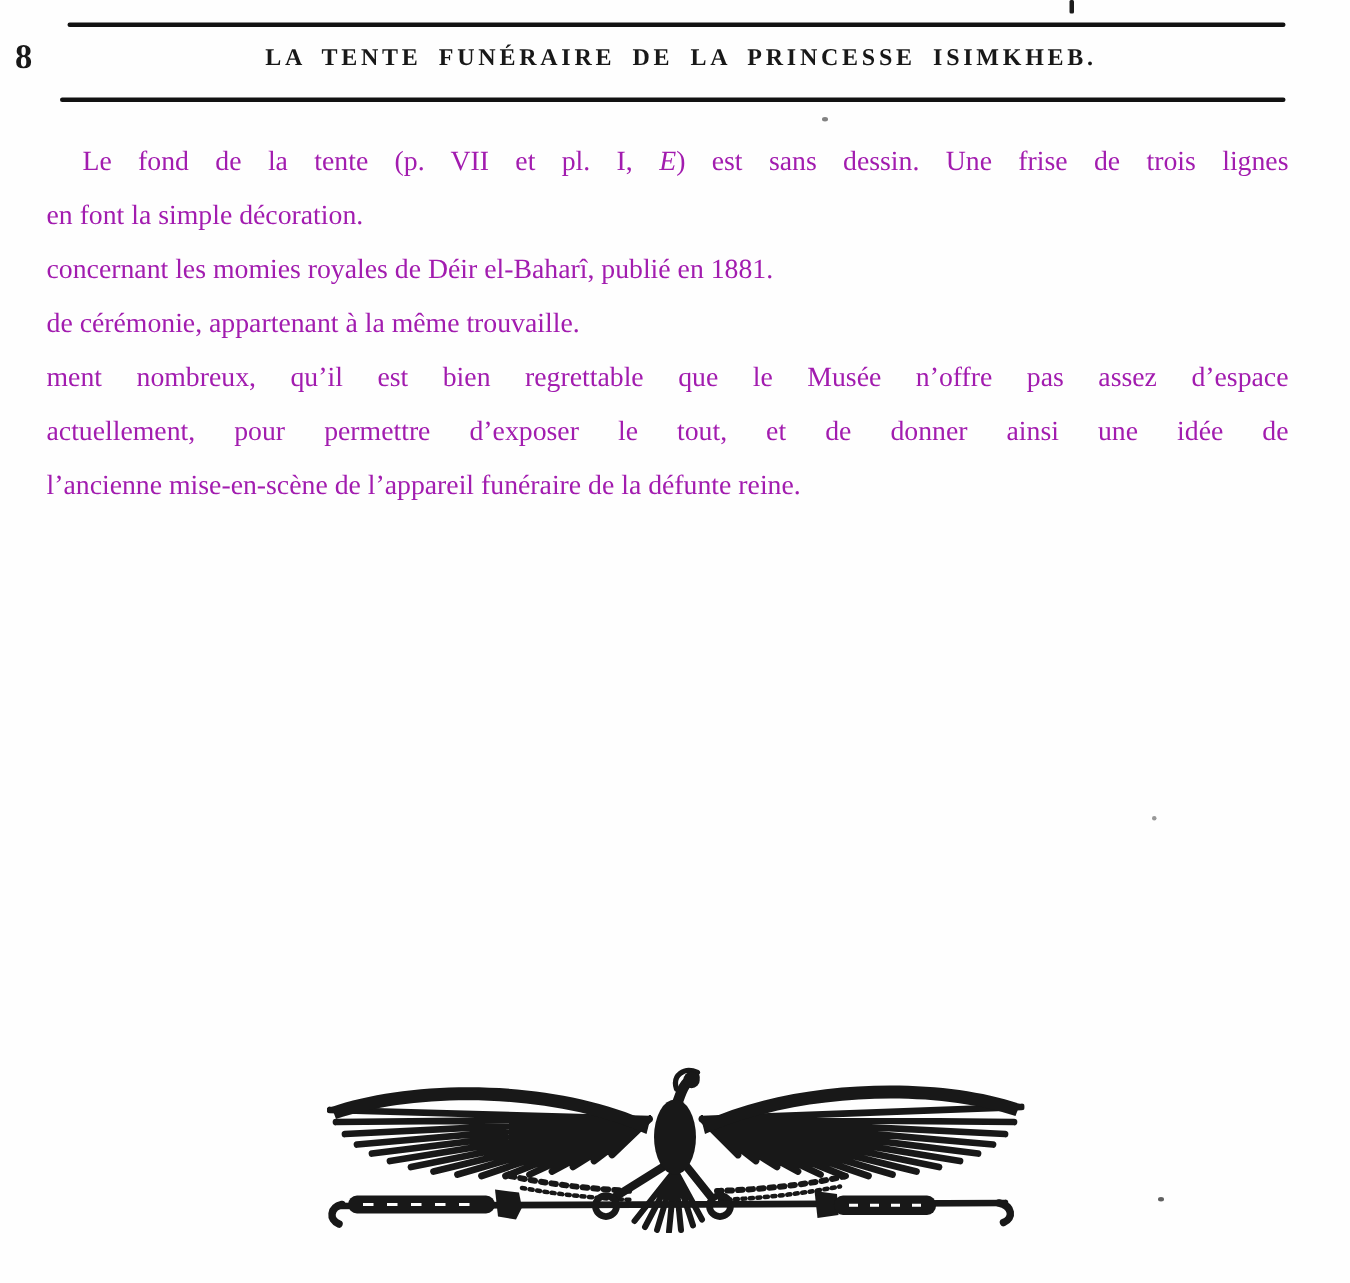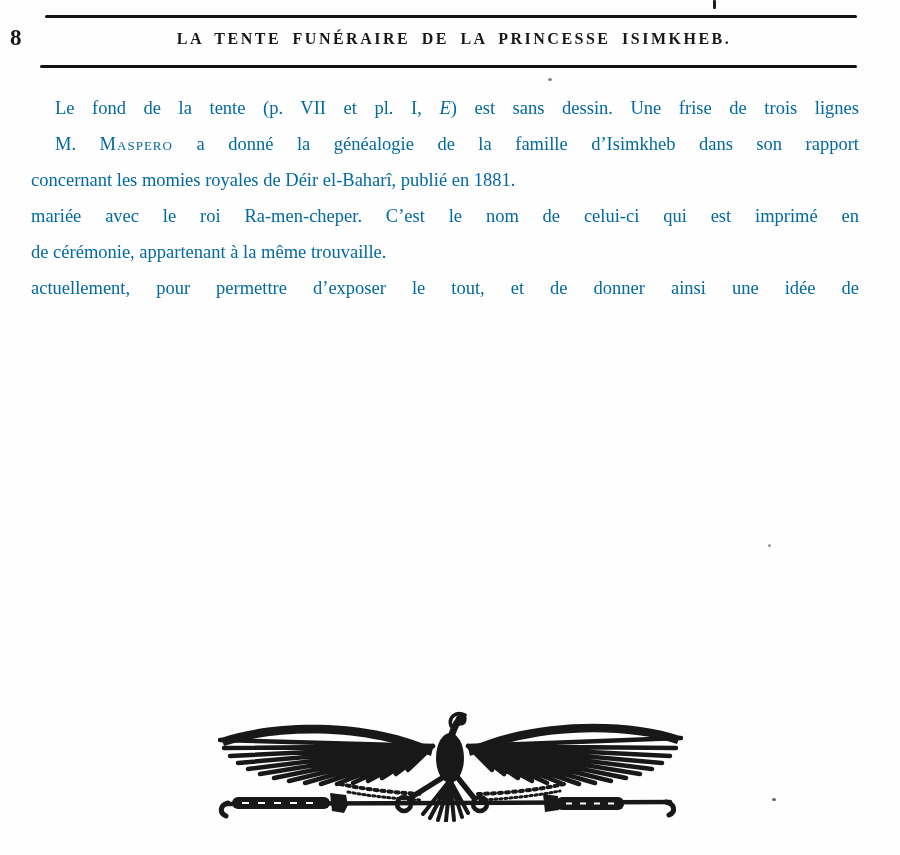--- a/index.html
+++ b/index.html
@@ -17,21 +17,21 @@
     font-size:23px; font-weight:bold; letter-spacing:1px;
   }
   .running-title {
     position:absolute; left:60px; right:52px; top:30px;
     text-align:center; font-size:16px; font-weight:bold;
     letter-spacing:2.5px; word-spacing:5px; white-space:nowrap;
   }
   
   .text-block {
     position:absolute; left:31px; top:90px; width:828px;
-    font-size:18.5px; color:#0369a1;
+    font-size:18.5px; color:#a21caf;
   }
   .line {
     height:36px; line-height:36px;
     text-align:justify; text-align-last:justify;
     white-space:normal; overflow:visible;
   }
   .line.indent { text-indent:24px; }
   .line.last   { text-align-last:left; }
   .italic      { font-style:italic; }
   .smallcaps   { font-variant:small-caps; letter-spacing:1px; }
@@ -51,34 +51,35 @@
 
   <div class="rule rule-top"></div>
   <div class="page-number">8</div>
   <div class="running-title">LA TENTE FUNÉRAIRE DE LA PRINCESSE ISIMKHEB.</div>
   <div class="rule rule-bottom"></div>
 
   <div class="text-block">
 
     <div>
       <div class="line indent"><span>Le fond de la tente (p. VII et pl. I, </span><span class="italic">E</span><span>) est sans dessin. Une frise de trois lignes</span></div>
+      <div class="line last"><span>en font la simple décoration.</span></div>
     </div>
 
     <div>
-      <div class="line indent"><span>M. </span><span class="smallcaps">Maspero</span><span> a donné la généalogie de la famille d’Isimkheb dans son rapport</span></div>
       <div class="line last"><span>concernant les momies royales de Déir el-Baharî, publié en 1881.</span></div>
     </div>
 
     <div>
-      <div class="line"><span>mariée avec le roi Ra-men-cheper. C’est le nom de celui-ci qui est imprimé en</span></div>
       <div class="line last"><span>de cérémonie, appartenant à la même trouvaille.</span></div>
     </div>
 
     <div>
+      <div class="line"><span>ment nombreux, qu’il est bien regrettable que le Musée n’offre pas assez d’espace</span></div>
       <div class="line"><span>actuellement, pour permettre d’exposer le tout, et de donner ainsi une idée de</span></div>
+      <div class="line last"><span>l’ancienne mise-en-scène de l’appareil funéraire de la défunte reine.</span></div>
     </div>
 
   </div>
 
   <svg class="vignette" viewBox="0 0 465 112" aria-hidden="true">
     <g stroke="#181818" fill="none" stroke-linecap="round">
 
       <path stroke-width="4.5" d="M215,36 L2,30 M215,36 L6,38 M215,36 L12,46 M215,36 L20,53 M215,36 L30,59 M215,36 L42,64 M215,36 L56,68 M215,36 L71,71 M215,36 L87,73 M215,36 L103,74 M215,36 L119,74 M215,36 L135,73 M215,36 L150,71 M215,36 L164,68 M215,36 L178,64 M215,36 L190,60"></path>
 
       <path stroke-width="4.5" d="M250,36 L463,28 M250,36 L458,38 M250,36 L452,46 M250,36 L444,53 M250,36 L434,59 M250,36 L422,64 M250,36 L408,68 M250,36 L393,71 M250,36 L377,73 M250,36 L361,74 M250,36 L345,74 M250,36 L329,73 M250,36 L314,71 M250,36 L300,68 M250,36 L286,64 M250,36 L274,60"></path>

